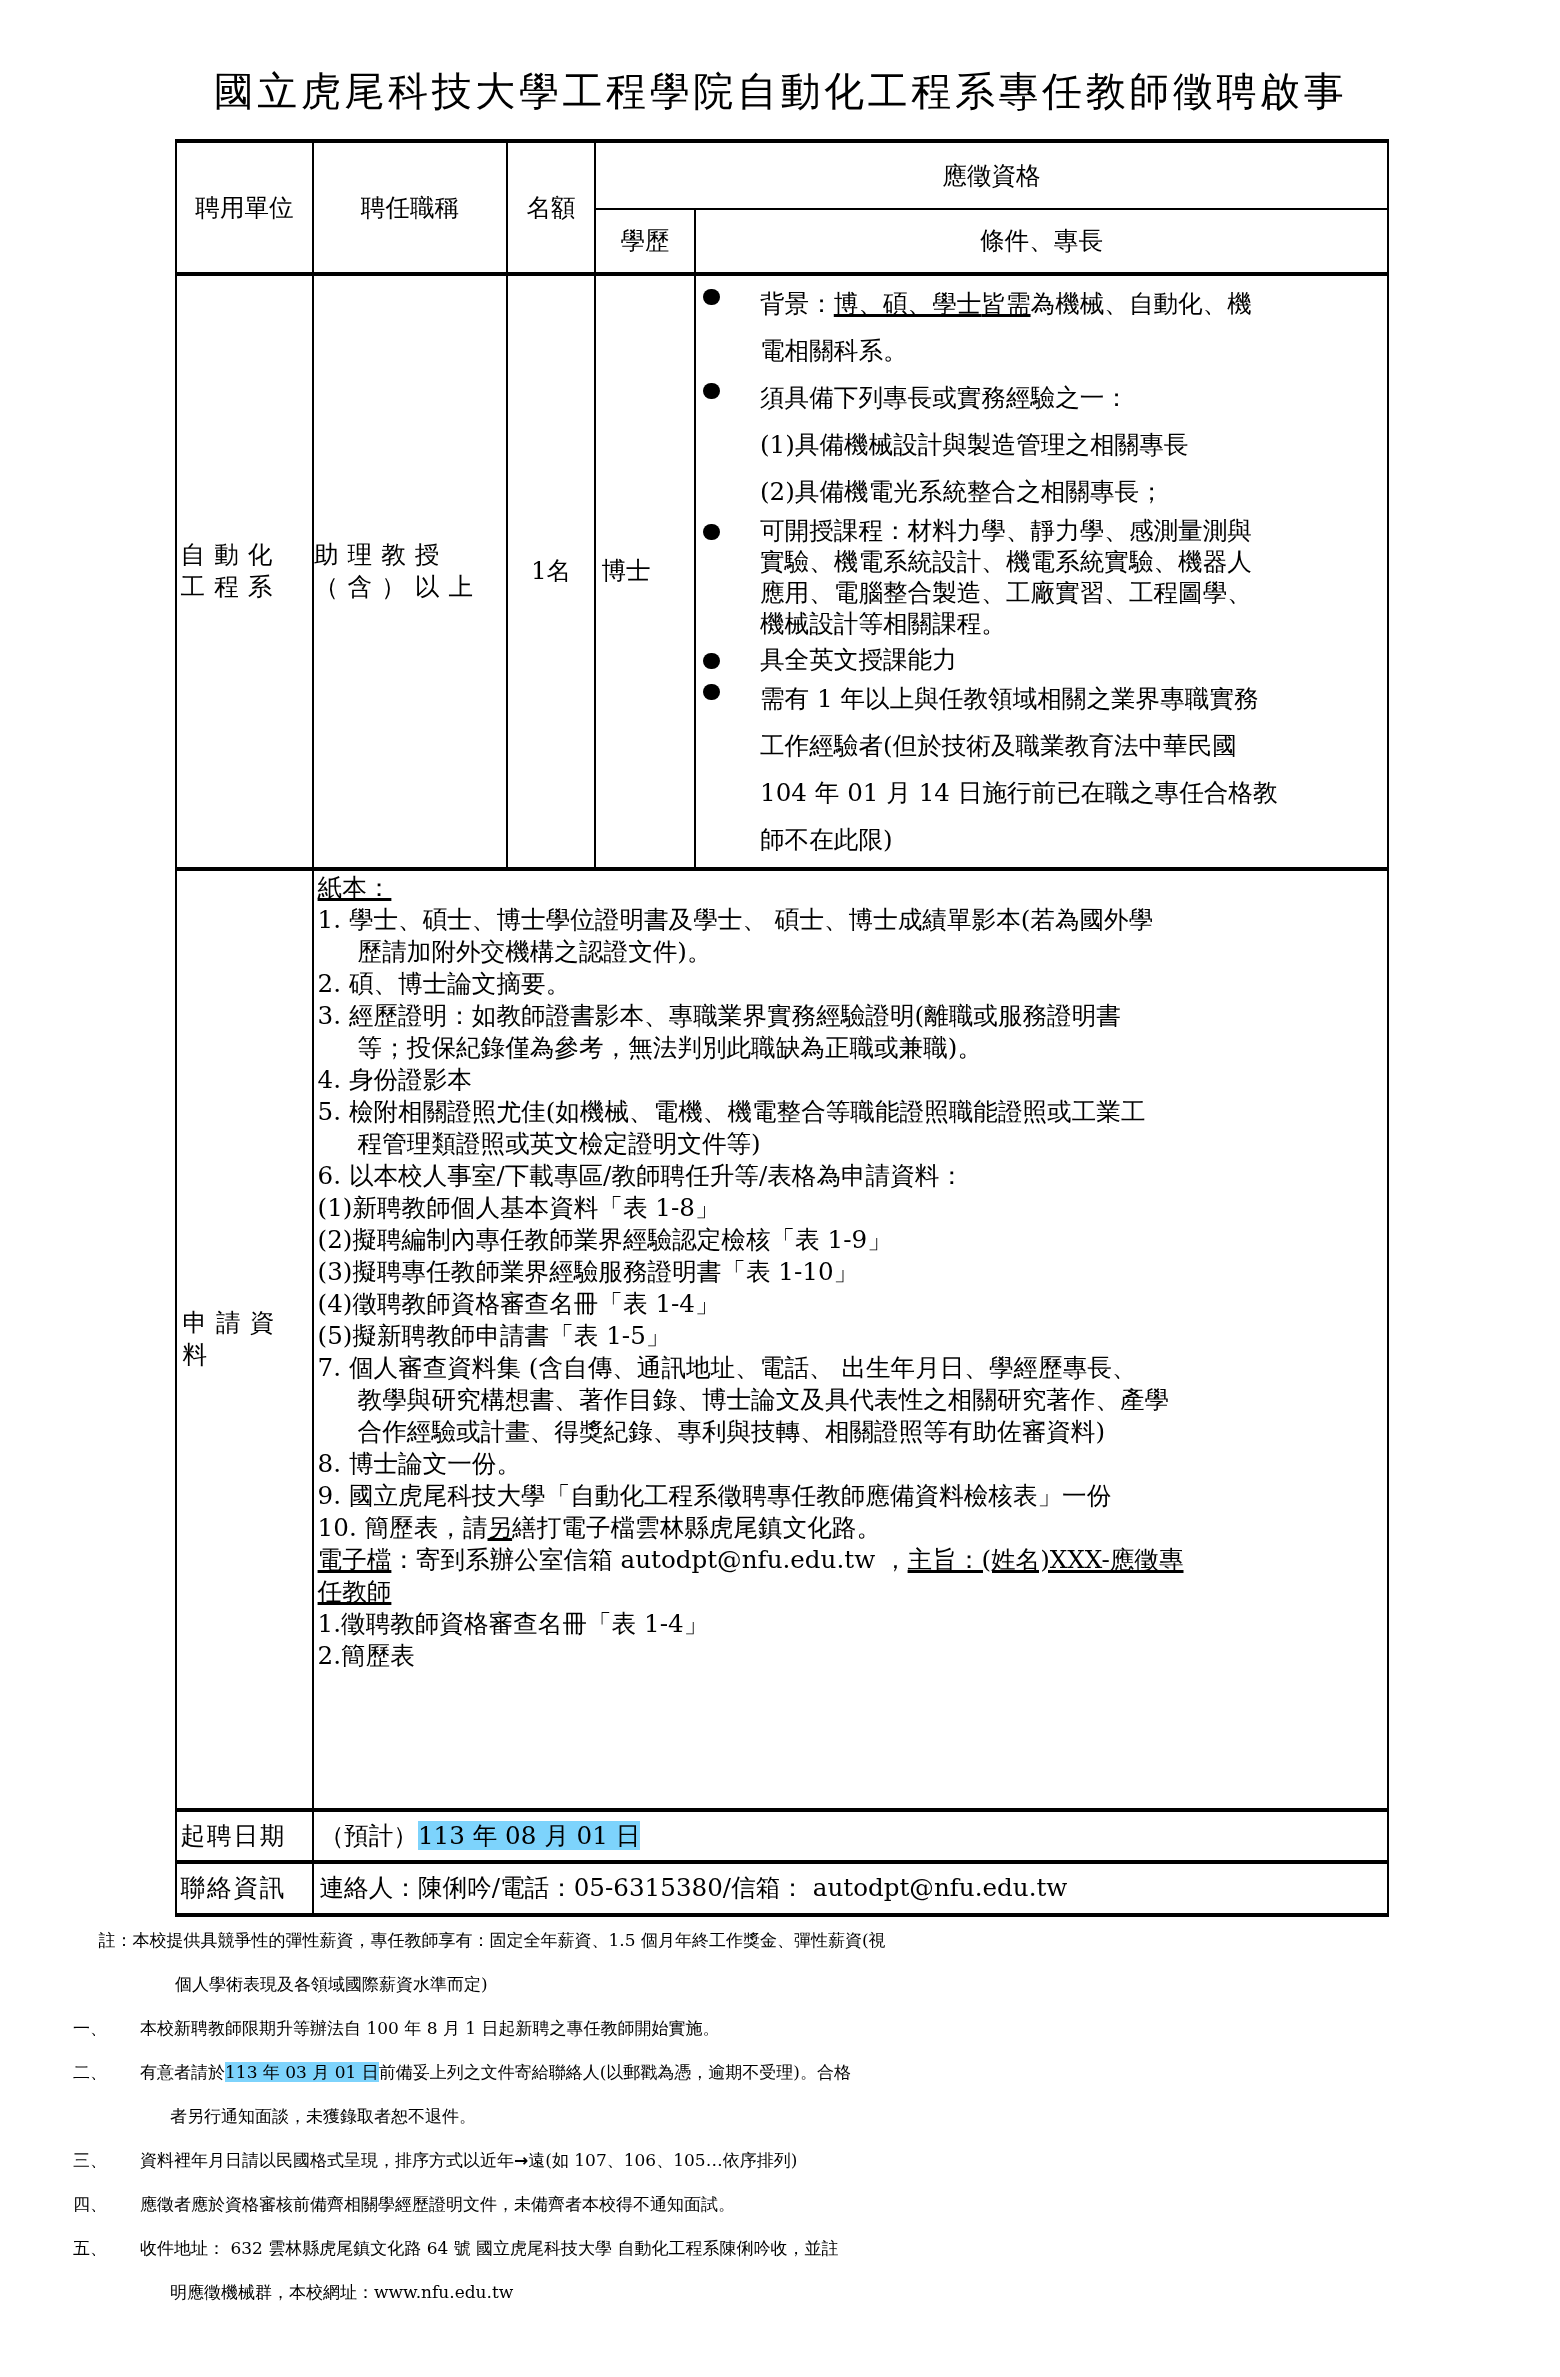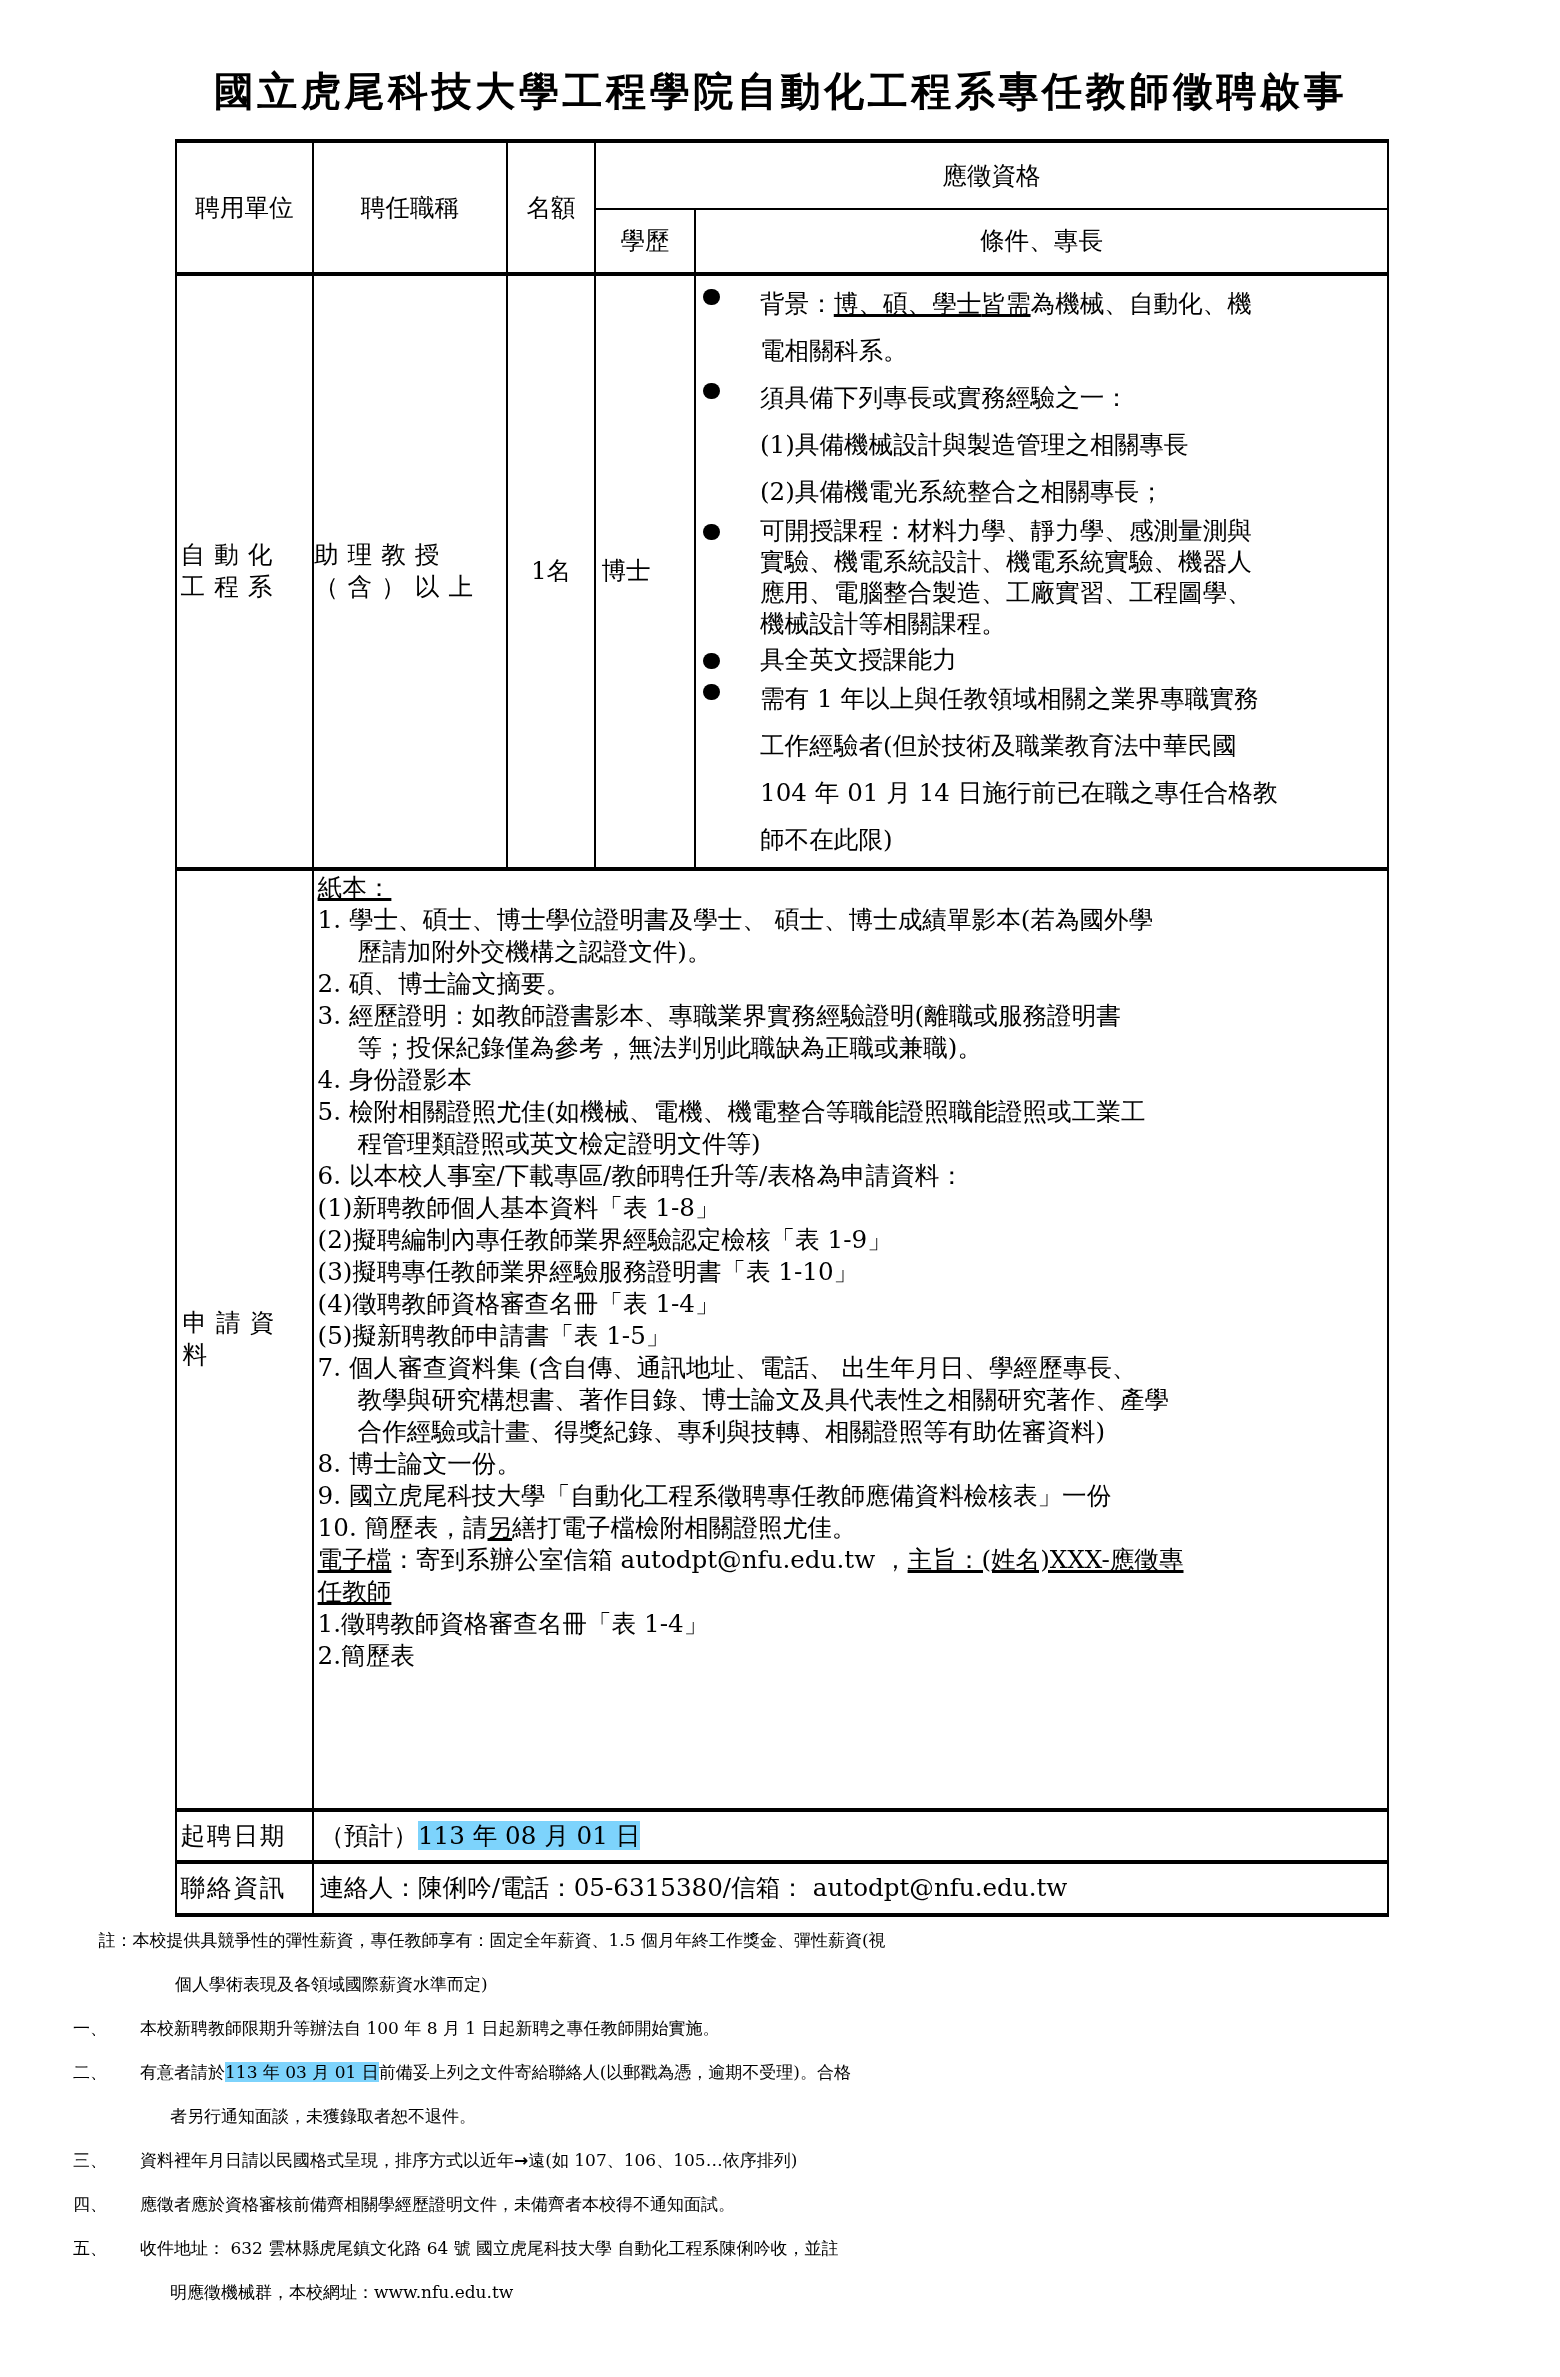--- a/index.html
+++ b/index.html
@@ -1,17 +1,17 @@
 <!DOCTYPE html>
 <html style="font-size:14.6px"><head>
 <meta charset="utf-8">
 <style>
   html, body { margin:0; padding:0; background:#ffffff; }
   body { width:1561px; height:2377px; position:relative; font-family:"DejaVu Serif","Liberation Serif",serif; color:#000; overflow:hidden; }
-  .title { position:absolute; top:64px; left:0; width:1561px; text-align:center; font-size:40px; letter-spacing:3.6px; font-weight:bold; }
+  .title { position:absolute; top:64px; left:0; width:1561px; text-align:center; font-size:40px; letter-spacing:3.6px; font-weight:normal; }
   table.main { position:absolute; top:139px; left:175px; width:1212px; border-collapse:collapse; table-layout:fixed; }
   table.main td { border:2.7px solid #000; vertical-align:middle; padding:0; font-size:24.6px; line-height:1.3; }
   .hd { text-align:center; }
   .thick-bottom { border-bottom:4.6px solid #000 !important; }
   .thick-top { border-top:4.6px solid #000 !important; }
   .c-unit { padding:0 3.6px !important; letter-spacing:9px; }
   .c-title { text-align:left; letter-spacing:9px; }
   .c-num { text-align:center; }
   .c-edu { padding-left:5.5px !important; }
   ul.req { list-style:none; margin:0; padding:3.6px 9px 3.6px 0; }
@@ -112,21 +112,21 @@
       <span class="ln">(1)新聘教師個人基本資料「表 1-8」</span>
       <span class="ln">(2)擬聘編制內專任教師業界經驗認定檢核「表 1-9」</span>
       <span class="ln">(3)擬聘專任教師業界經驗服務證明書「表 1-10」</span>
       <span class="ln"><span>(4)徵聘教師資格審查名冊「</span><span class="b">表 1-4</span><span>」</span></span>
       <span class="ln"><span>(5)擬新聘教師申請書「</span><span class="b">表 1-5</span><span>」</span></span>
       <span class="ln">7. 個人審查資料集 (含自傳、通訊地址、電話、 出生年月日、學經歷專長、</span>
       <span class="ind">教學與研究構想書、著作目錄、博士論文及具代表性之相關研究著作、產學</span>
       <span class="ind">合作經驗或計畫、得獎紀錄、專利與技轉、相關證照等有助佐審資料)</span>
       <span class="ln">8. 博士論文一份。</span>
       <span class="ln">9. 國立虎尾科技大學「自動化工程系徵聘專任教師應備資料檢核表」一份</span>
-      <span class="ln"><span>10. 簡歷表，請</span><span class="b u">另</span><span class="b">繕打電子檔</span><span>檢附相關證照尤佳。</span></span>
+      <span class="ln"><span>10. 簡歷表，請</span><span class="b u">另</span><span class="b">繕打電子檔</span><span>雲林縣虎尾鎮文化路。</span></span>
       <span class="ln"><span class="u">電子檔</span><span>：寄到系辦公室信箱 autodpt@nfu.edu.tw ，</span><span class="u">主旨：(姓名)XXX-應徵專</span></span>
       <span class="ln u" style="display:inline-block">任教師</span>
       <span class="ln"><span>1.徵聘教師資格審查名冊「</span><span class="b">表 1-4</span><span>」</span></span>
       <span class="ln">2.簡歷表</span>
     </td>
   </tr>
   <tr style="height:52px">
     <td class="c-unit thick-bottom" style="letter-spacing:1.8px; padding-left:3.6px !important;">起聘日期</td>
     <td colspan="4" class="thick-bottom" style="padding-left:5.5px !important;">
       <span>（預計）</span><span class="hl">113 年 08 月 01 日</span>

